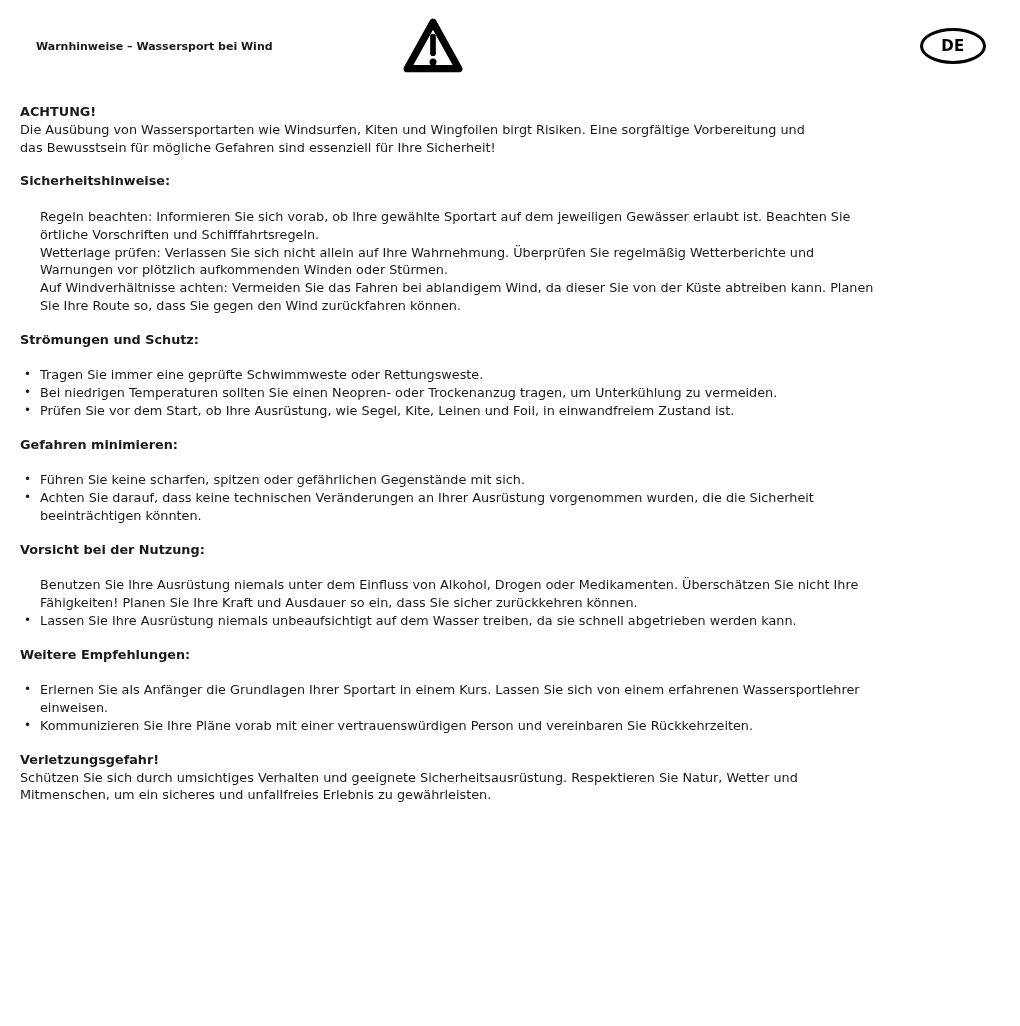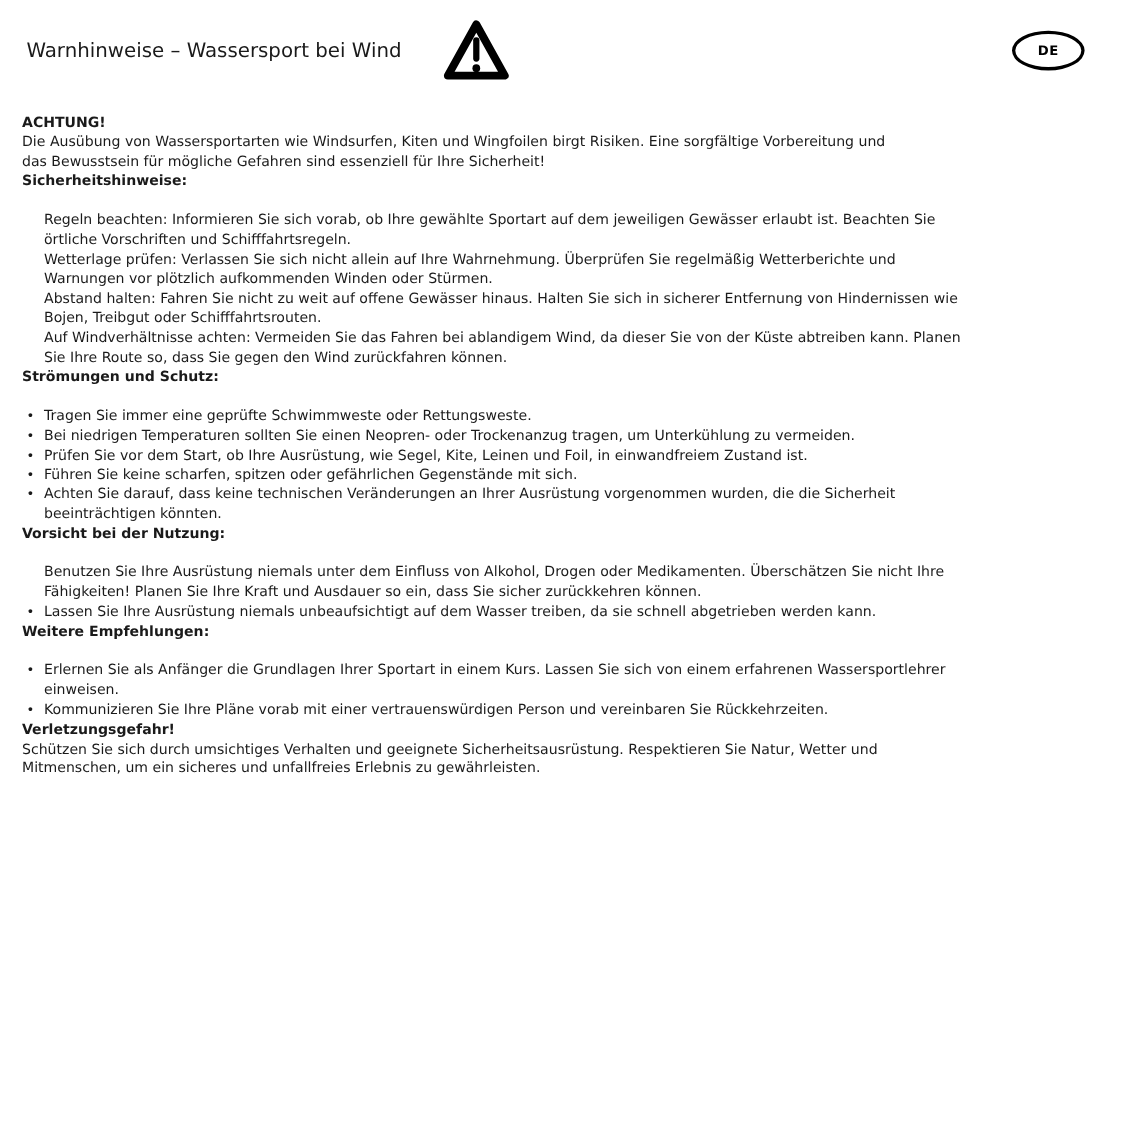--- a/index.html
+++ b/index.html
@@ -8,42 +8,42 @@
     background: #ffffff;
     overflow: hidden;
     font-family: "DejaVu Sans", "Liberation Sans", sans-serif;
     color: #1a1a1a;
   }
   .page { position: relative; width: 1020px; height: 1026px; }
 
   
   .doc-header { position: absolute; left: 0; top: 0; width: 100%; height: 90px; }
   .doc-title {
-    position: absolute; left: 24px; top: 38px;
-    font-size: 18px; font-weight: normal; line-height: 18px;
+    position: absolute; left: 36px; top: 38px;
+    font-size: 11px; font-weight: bold; line-height: 18px;
     white-space: nowrap;
   }
   .warn-tri { position: absolute; left: 402px; top: 15px; width: 62px; height: 62px; }
   .lang-badge {
     position: absolute; left: 920px; top: 28px;
     width: 66px; height: 36px;
     border: 3.5px solid #000;
     border-radius: 50%;
     display: flex; align-items: center; justify-content: center;
-    font-size: 12px; font-weight: bold; letter-spacing: 0.5px;
+    font-size: 15px; font-weight: bold; letter-spacing: 0.5px;
     color: #000;
   }
 
   
   .content {
     position: absolute; left: 20px; top: 93px;
     width: 972px;
     font-size: 12.8px; line-height: 17.8px;
   }
-  section.sec { }
+  section.sec { margin-top: 16px; }
   section.sec:first-child { margin-top: 10px; }
   .heading { font-weight: bold; }
   section.gap-after-heading > .heading { margin-bottom: 17.8px; }
   .item { white-space: pre-line; }
   .item.indent { margin-left: 20px; }
   .item.bullet { margin-left: 4px; display: flex; }
   .item.bullet .dot {
     flex: 0 0 16px; width: 16px;
     font-size: 12px; line-height: 17.8px;
   }
@@ -75,32 +75,31 @@
         <div class="heading">ACHTUNG!</div>
         <div class="item paragraph">Die Ausübung von Wassersportarten wie Windsurfen, Kiten und Wingfoilen birgt Risiken. Eine sorgfältige Vorbereitung und
 das Bewusstsein für mögliche Gefahren sind essenziell für Ihre Sicherheit!</div>
       </section>
       <section class="sec gap-after-heading">
         <div class="heading">Sicherheitshinweise:</div>
         <div class="item indent">Regeln beachten: Informieren Sie sich vorab, ob Ihre gewählte Sportart auf dem jeweiligen Gewässer erlaubt ist. Beachten Sie
 örtliche Vorschriften und Schifffahrtsregeln.</div>
         <div class="item indent">Wetterlage prüfen: Verlassen Sie sich nicht allein auf Ihre Wahrnehmung. Überprüfen Sie regelmäßig Wetterberichte und
 Warnungen vor plötzlich aufkommenden Winden oder Stürmen.</div>
-        <div class="item indent">Abstand halten: Fahren Sie nicht zu weit auf offene Gewässer hinaus. Halten Sie sich in sicherer Entfernung von Hindernissen wie
-Bojen, Treibgut oder Schifffahrtsrouten.</div>
         <div class="item indent">Auf Windverhältnisse achten: Vermeiden Sie das Fahren bei ablandigem Wind, da dieser Sie von der Küste abtreiben kann. Planen
 Sie Ihre Route so, dass Sie gegen den Wind zurückfahren können.</div>
       </section>
       <section class="sec gap-after-heading">
         <div class="heading">Strömungen und Schutz:</div>
         <div class="item bullet"><span class="dot">•</span><span class="txt">Tragen Sie immer eine geprüfte Schwimmweste oder Rettungsweste.</span></div>
         <div class="item bullet"><span class="dot">•</span><span class="txt">Bei niedrigen Temperaturen sollten Sie einen Neopren- oder Trockenanzug tragen, um Unterkühlung zu vermeiden.</span></div>
         <div class="item bullet"><span class="dot">•</span><span class="txt">Prüfen Sie vor dem Start, ob Ihre Ausrüstung, wie Segel, Kite, Leinen und Foil, in einwandfreiem Zustand ist.</span></div>
       </section>
       <section class="sec gap-after-heading">
+        <div class="heading">Gefahren minimieren:</div>
         <div class="item bullet"><span class="dot">•</span><span class="txt">Führen Sie keine scharfen, spitzen oder gefährlichen Gegenstände mit sich.</span></div>
         <div class="item bullet"><span class="dot">•</span><span class="txt">Achten Sie darauf, dass keine technischen Veränderungen an Ihrer Ausrüstung vorgenommen wurden, die die Sicherheit
 beeinträchtigen könnten.</span></div>
       </section>
       <section class="sec gap-after-heading">
         <div class="heading">Vorsicht bei der Nutzung:</div>
         <div class="item indent">Benutzen Sie Ihre Ausrüstung niemals unter dem Einfluss von Alkohol, Drogen oder Medikamenten. Überschätzen Sie nicht Ihre
 Fähigkeiten! Planen Sie Ihre Kraft und Ausdauer so ein, dass Sie sicher zurückkehren können.</div>
         <div class="item bullet"><span class="dot">•</span><span class="txt">Lassen Sie Ihre Ausrüstung niemals unbeaufsichtigt auf dem Wasser treiben, da sie schnell abgetrieben werden kann.</span></div>
       </section>

